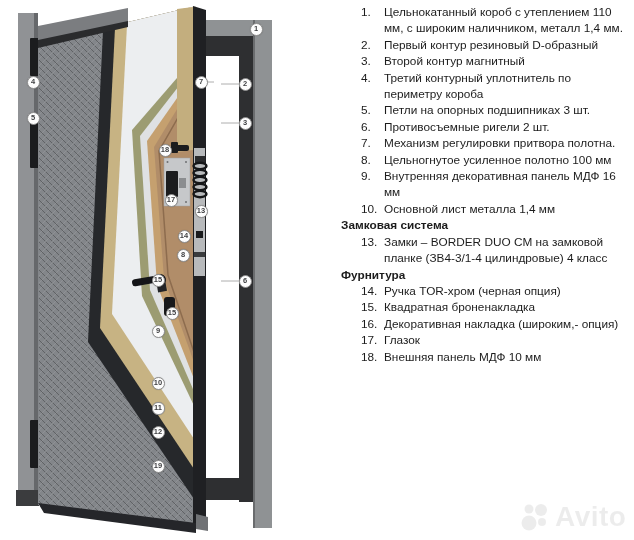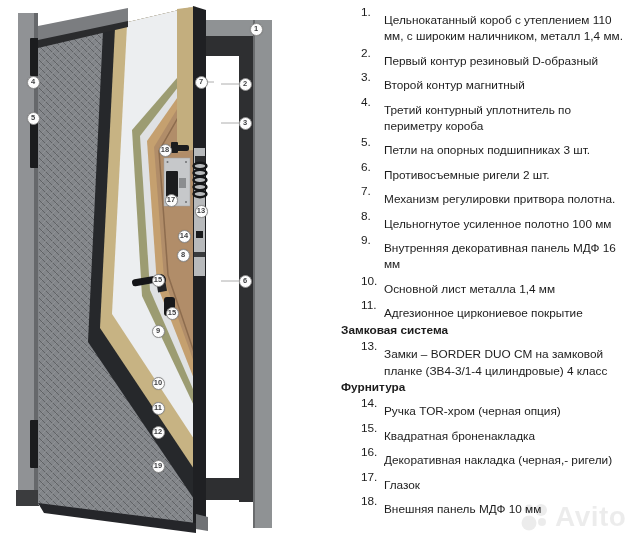--- a/index.html
+++ b/index.html
@@ -16,21 +16,21 @@
     color:#3e3f41;font-size:7.5px;font-weight:bold;line-height:1;
     display:flex;align-items:center;justify-content:center;
     box-shadow:0 0 1px rgba(0,0,0,.25);
   }
   .parts{
     position:absolute;left:341px;top:4px;width:282px;
     color:#1c1c1c;font-size:11.8px;line-height:16.4px;
   }
   .parts .row{display:flex;}
   .parts .num{flex:0 0 23px;margin-left:20px;}
-  .parts .txt{flex:1;margin-top:8px;}
+  .parts .txt{flex:1;}
   .parts .hdr{font-weight:bold;}
   .wm{
     position:absolute;left:520px;top:498px;height:38px;
     display:flex;align-items:center;gap:3px;
     color:rgba(0,0,0,0.075);font-weight:bold;font-size:28px;letter-spacing:.5px;
     user-select:none;
   }
   .wm svg{display:block;}
 </style>
 </head>
@@ -140,21 +140,21 @@
       <div class="callout" style="left: 249.5px; top: 22.5px;">1</div>
       <div class="callout" style="left: 238.5px; top: 77.5px;">2</div>
       <div class="callout" style="left: 238.5px; top: 116.5px;">3</div>
       <div class="callout" style="left: 26.5px; top: 75.5px;">4</div>
       <div class="callout" style="left: 26.5px; top: 111.5px;">5</div>
       <div class="callout" style="left: 238.5px; top: 274.5px;">6</div>
       <div class="callout" style="left: 194.5px; top: 75.5px;">7</div>
       <div class="callout" style="left: 176.5px; top: 248.5px;">8</div>
       <div class="callout" style="left: 151.5px; top: 324.5px;">9</div>
       <div class="callout" style="left: 151.5px; top: 376.5px;">10</div>
-      <div class="callout" style="left: 151.5px; top: 401.5px;">11</div>
+      <div class="callout" style="left: 151.5px; top: 401.5px; border-radius: 6px;">11</div>
       <div class="callout" style="left: 151.5px; top: 425.5px;">12</div>
       <div class="callout" style="left: 194.5px; top: 204.5px;">13</div>
       <div class="callout" style="left: 177.5px; top: 229.5px;">14</div>
       <div class="callout" style="left: 151.5px; top: 273.5px;">15</div>
       <div class="callout" style="left: 165.5px; top: 306.5px;">15</div>
       <div class="callout" style="left: 164.5px; top: 193.5px;">17</div>
       <div class="callout" style="left: 158.5px; top: 143.5px;">18</div>
       <div class="callout" style="left: 151.5px; top: 459.5px;">19</div>
     </div>
 </div>
@@ -193,41 +193,37 @@
       <span class="txt">Цельногнутое усиленное полотно 100 мм</span>
     </div>
     <div class="row">
       <span class="num">9.</span>
       <span class="txt">Внутренняя декоративная панель МДФ 16 мм</span>
     </div>
     <div class="row">
       <span class="num">10.</span>
       <span class="txt">Основной лист металла 1,4 мм</span>
     </div>
-    <div class="row">
-      <span class="num">11.</span>
-      <span class="txt">Адгезионное циркониевое покрытие</span>
-    </div>
     <div class="hdr">Замковая система</div>
     <div class="row">
       <span class="num">13.</span>
       <span class="txt">Замки – BORDER DUO CM на замковой планке (ЗВ4-3/1-4 цилиндровые) 4 класс</span>
     </div>
     <div class="hdr">Фурнитура</div>
     <div class="row">
       <span class="num">14.</span>
       <span class="txt">Ручка TOR-хром (черная опция)</span>
     </div>
     <div class="row">
       <span class="num">15.</span>
       <span class="txt">Квадратная броненакладка</span>
     </div>
     <div class="row">
       <span class="num">16.</span>
-      <span class="txt">Декоративная накладка (черная,- ригели)</span>
+      <span class="txt">Декоративная накладка (широким,- опция)</span>
     </div>
     <div class="row">
       <span class="num">17.</span>
       <span class="txt">Глазок</span>
     </div>
     <div class="row">
       <span class="num">18.</span>
       <span class="txt">Внешняя панель МДФ 10 мм</span>
     </div>
   </div>

